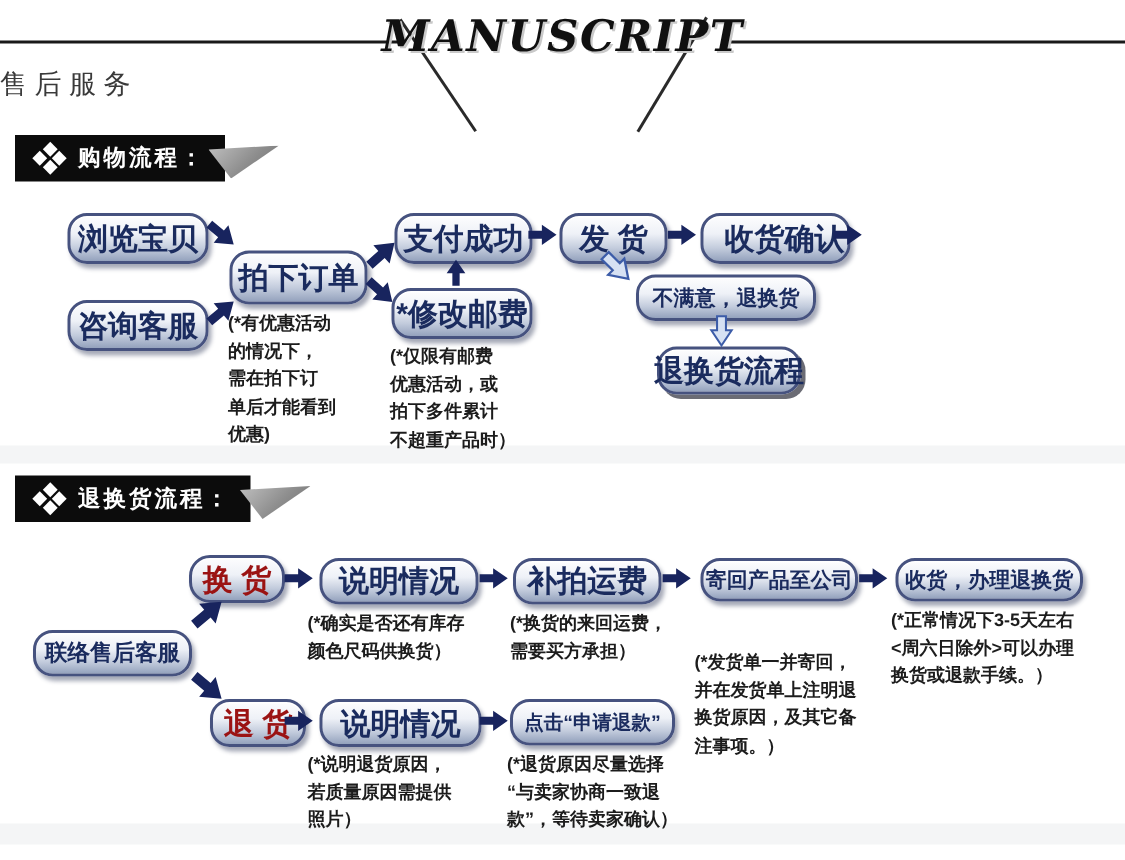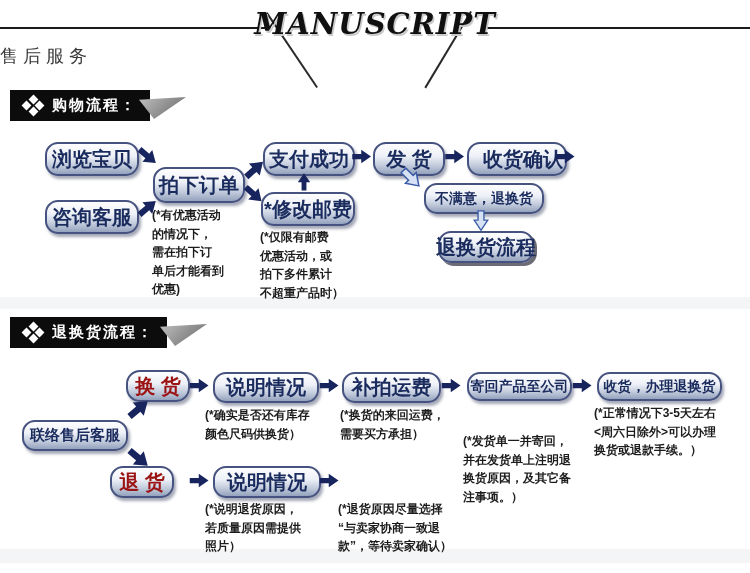--- a/index.html
+++ b/index.html
@@ -163,37 +163,40 @@
     <span>退换货流程：</span>
   </div>
   <span class="swoosh" style="left:160px;top:324px;"></span>
 
   <div class="box" style="left:22px;top:420px;width:102px;height:27px;font-size:15px;">
       <span>联络售后客服</span>
     </div>
   <div class="box" style="left:126px;top:370px;width:60px;height:28px;border-radius:14px;">
       <span class="red">换 货</span>
     </div>
-  <div class="box" style="left:110px;top:466px;width:60px;height:28px;">
+  <div class="box" style="left:140px;top:466px;width:60px;height:28px;">
       <span class="red">退 货</span>
     </div>
   <div class="box" style="left:213px;top:372px;width:102px;height:27px;">
       <span>说明情况</span>
     </div>
   <div class="box" style="left:342px;top:372px;width:95px;height:27px;">
       <span>补拍运费</span>
     </div>
   <div class="box" style="left:467px;top:372px;width:101px;height:25px;font-size:14px;">
       <span>寄回产品至公司</span>
     </div>
   <div class="box" style="left:597px;top:372px;width:121px;height:25px;font-size:14px;">
       <span>收货，办理退换货</span>
     </div>
   <div class="box" style="left:213px;top:466px;width:104px;height:28px;">
       <span>说明情况</span>
+    </div>
+  <div class="box" style="left:340px;top:466px;width:106px;height:27px;font-size:13px;">
+      <span>点击“申请退款”</span>
     </div>
 
   <div class="note" style="left:205px;top:406px;width:132px;">(*确实是否还有库存
 颜色尺码供换货）</div>
   <div class="note" style="left:340px;top:406px;width:128px;">(*换货的来回运费，
 需要买方承担）</div>
   <div class="note" style="left:463px;top:404px;width:124px;margin-top:28px;">(*发货单一并寄回，
 并在发货单上注明退
 换货原因，及其它备
 注事项。）</div>

